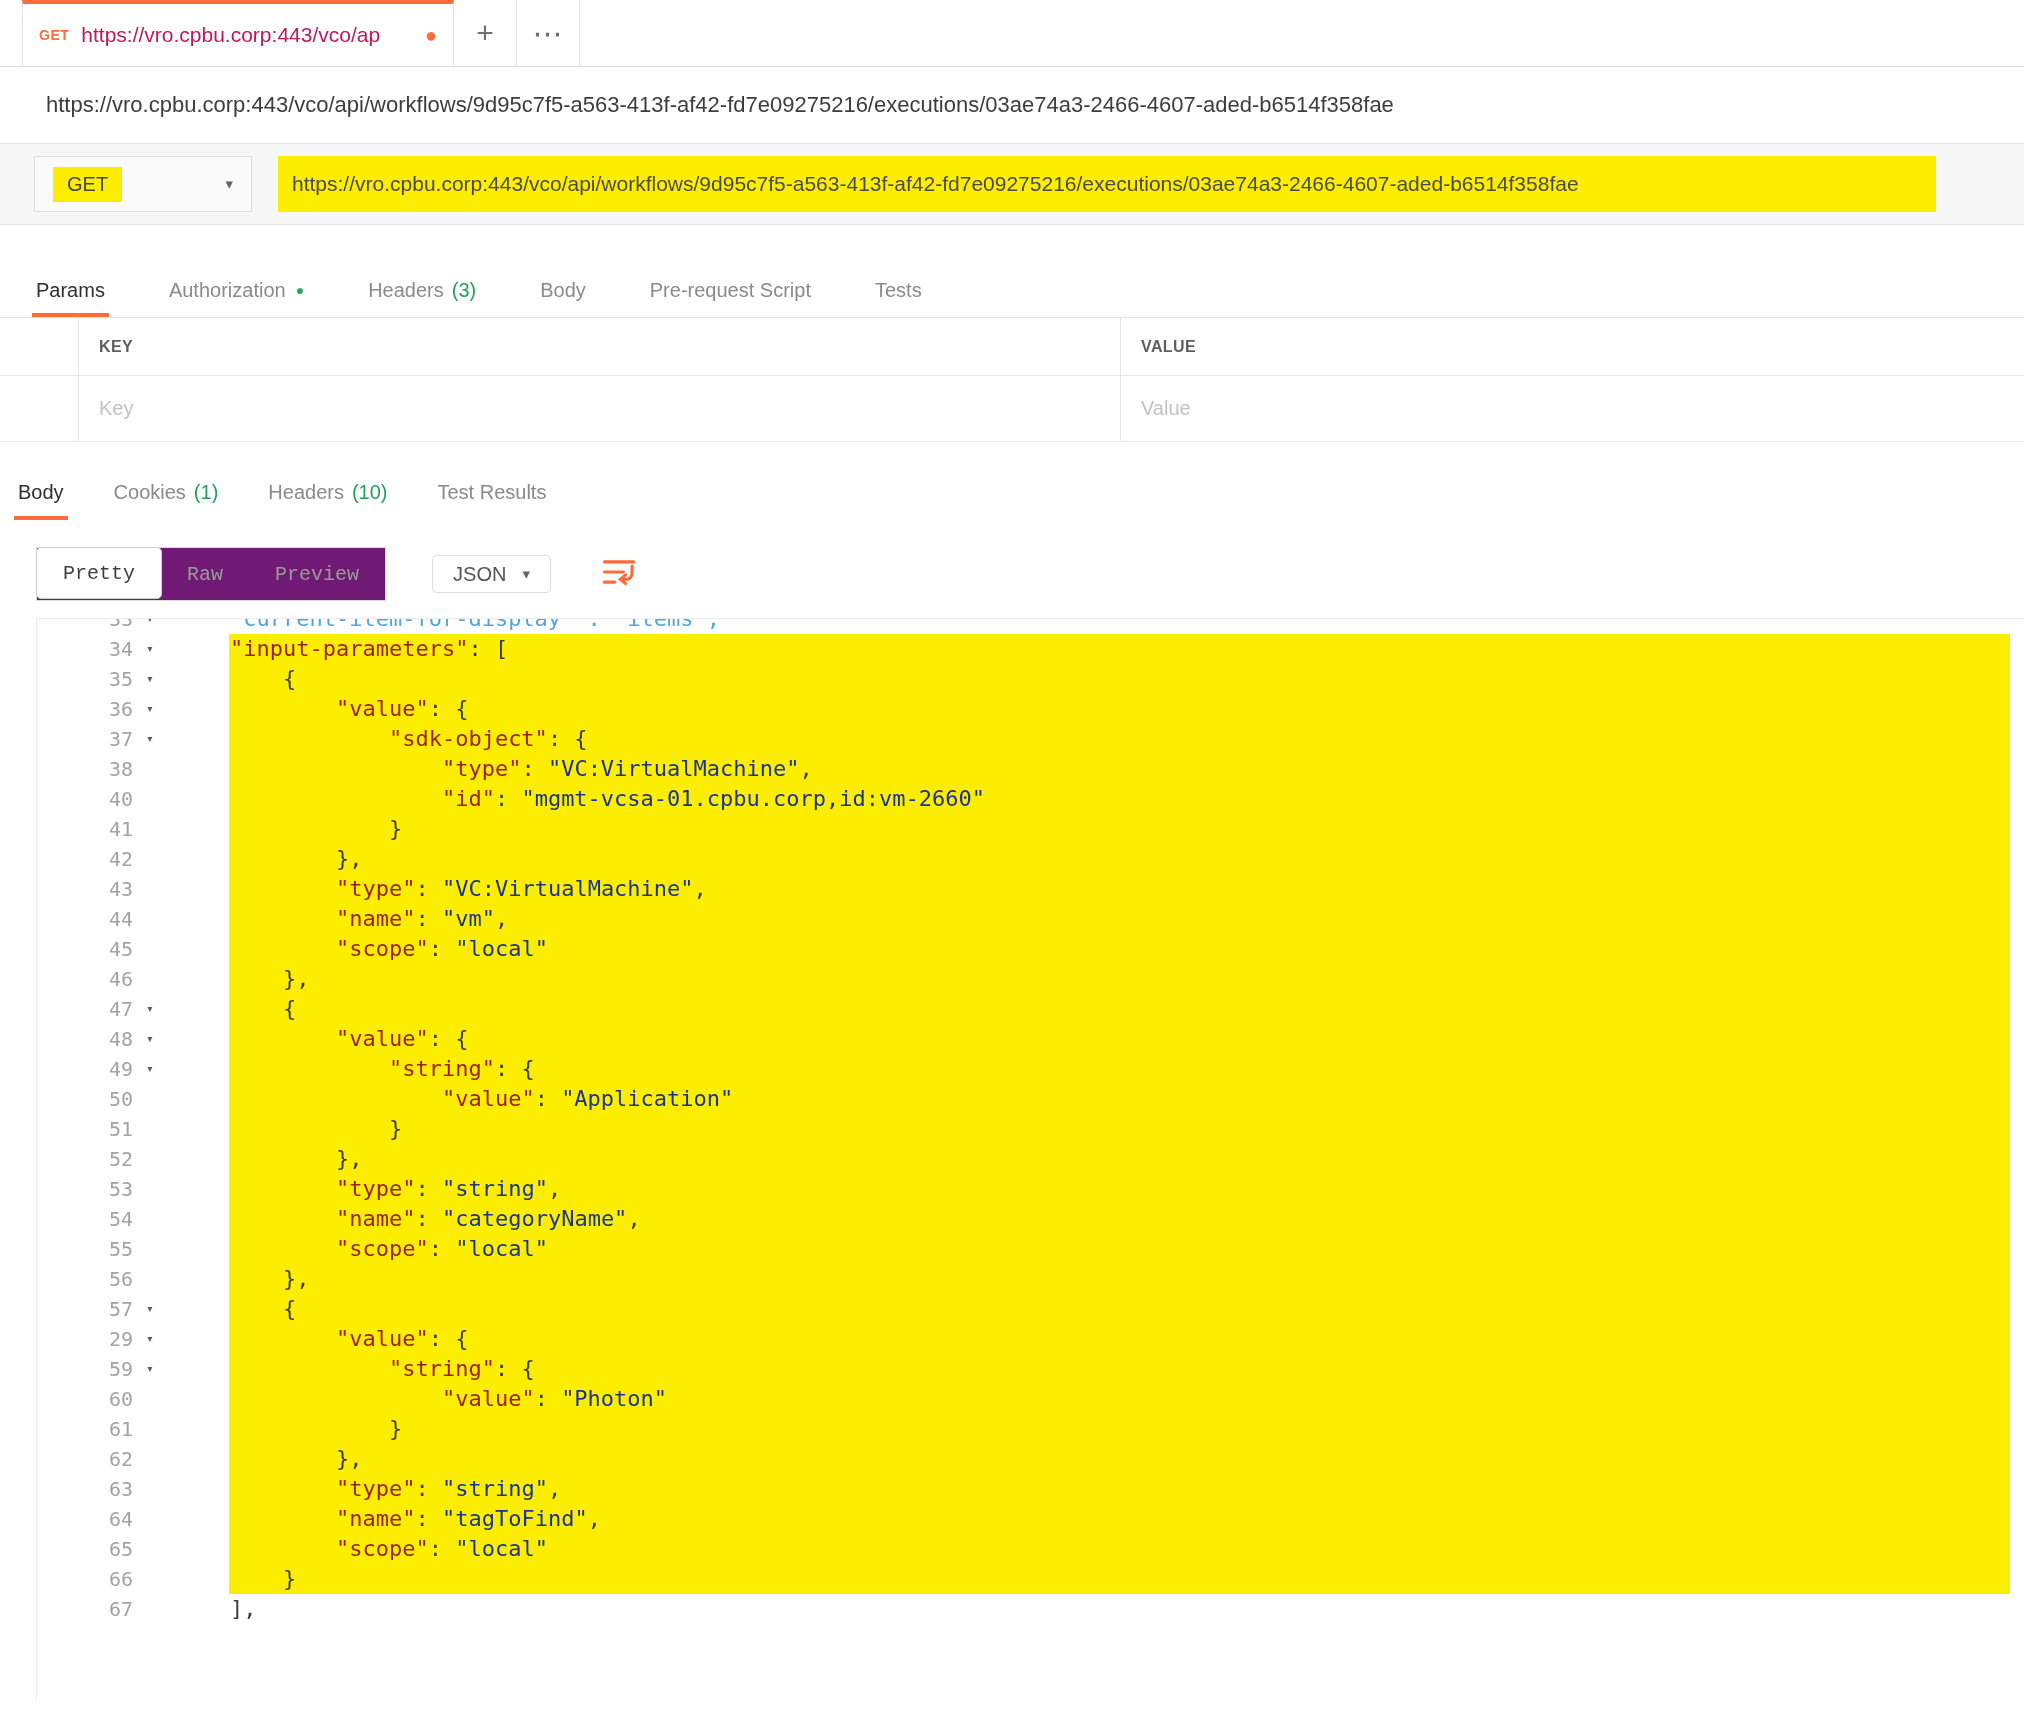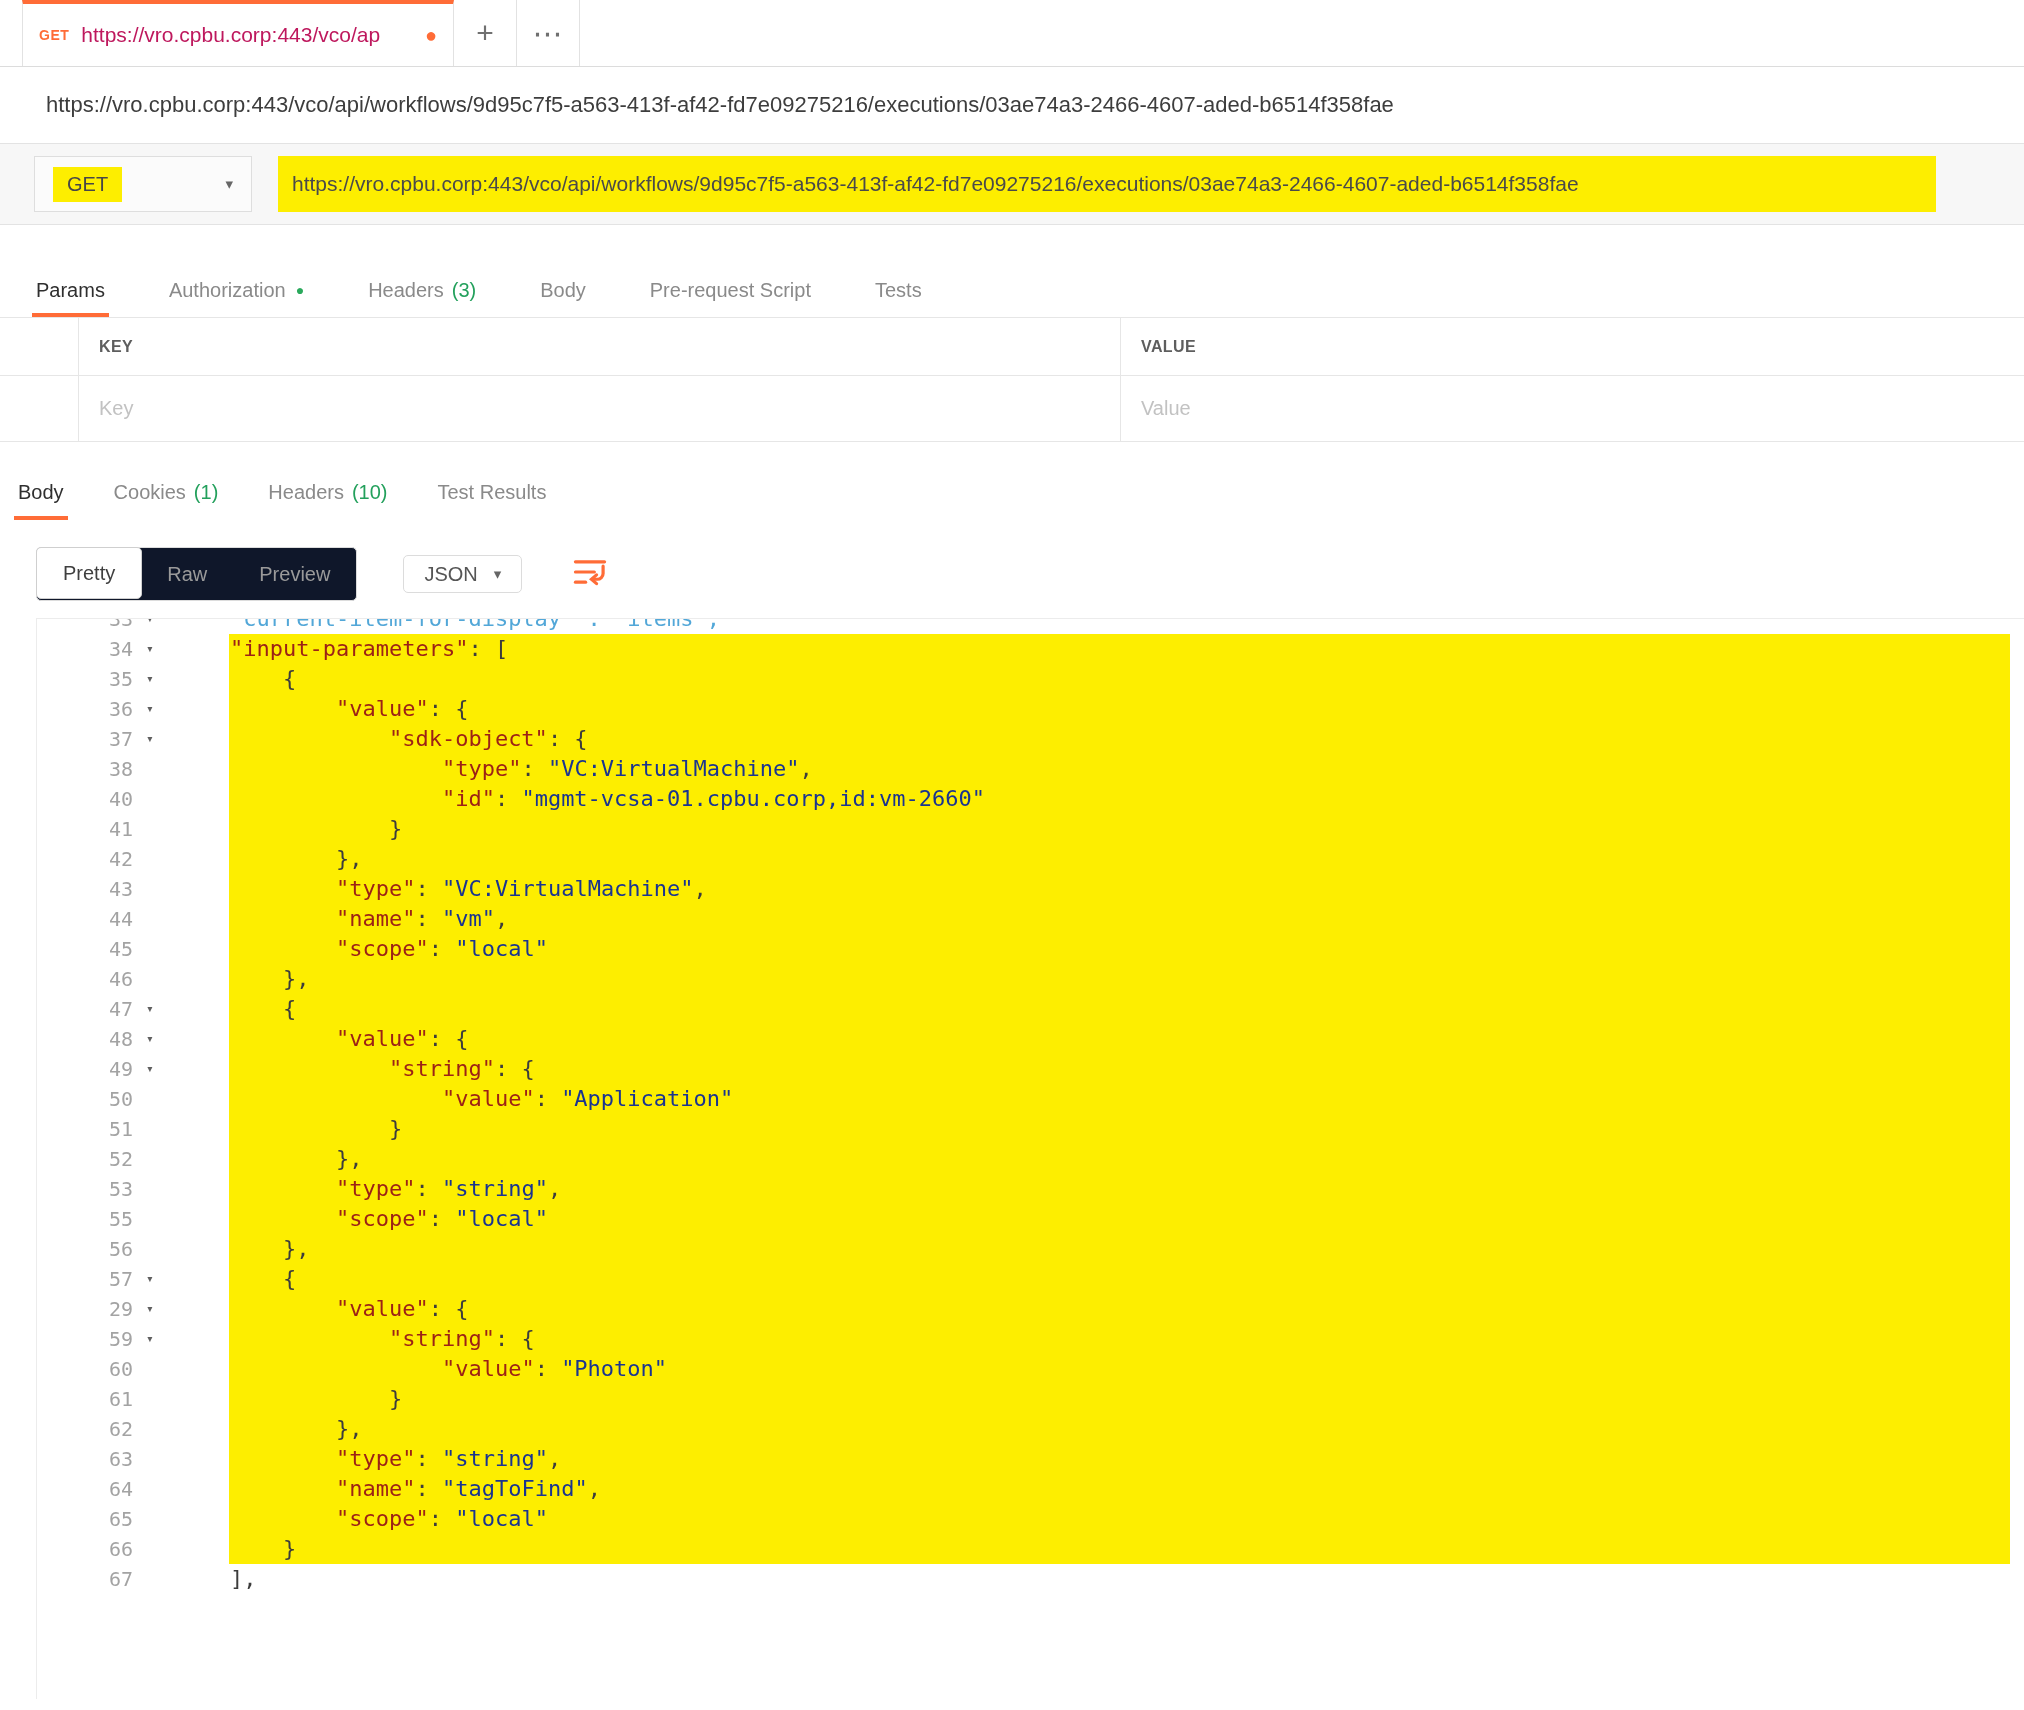--- a/index.html
+++ b/index.html
@@ -43,21 +43,21 @@
   .pcell-key{width:1042px;border-right:1px solid #e6e6e6;display:flex;align-items:center;padding-left:20px;box-sizing:border-box;}
   .pcell-value{flex:1;display:flex;align-items:center;padding-left:20px;}
   .phead{font-size:16px;font-weight:700;color:#5e5e5e;letter-spacing:.4px;}
   .pplaceholder{font-size:20px;color:#c2c2c2;}
 
   
   .resp-tabs{margin-top:22px;display:flex;gap:42px;padding-left:14px;height:56px;font-size:20px;color:#8a8a8a;}
 
   
   .resp-toolbar{margin-top:26px;margin-left:36px;display:flex;align-items:center;height:56px;}
-  .segmented{display:flex;border:1px solid #dcdcdc;border-radius:5px;background:#0f172a;}
+  .segmented{display:flex;border:1px solid #dcdcdc;border-radius:0;background:#701a75;font-family:Liberation Mono, monospace;}
   .seg{padding:0 26px;height:52px;display:flex;align-items:center;color:#9a9a9a;font-size:20px;cursor:pointer;box-sizing:border-box;}
   .seg.active{background:#fff;color:#3f3f3f;border:1px solid #cfcfcf;border-radius:5px;margin:-1px;}
   .json-select{margin-left:46px;border:1px solid #dcdcdc;border-radius:5px;background:#fff;height:38px;display:flex;align-items:center;gap:16px;padding:0 20px;font-size:20px;color:#555;cursor:pointer;box-sizing:border-box;}
   .wrap-btn{margin-left:50px;display:flex;align-items:center;cursor:pointer;}
 
   
   .code-panel{margin-top:16px;margin-left:36px;border-left:1px solid #ececec;border-top:1px solid #ececec;overflow:hidden;height:1080px;font-family:"DejaVu Sans Mono", monospace;font-size:22px;line-height:30px;}
   .cl{display:flex;position:relative;height:30px;}
   .cl.clip{margin-top:-15px;}
   .cl.hl::before{content:"";position:absolute;left:192px;right:14px;top:0;bottom:0;background:#fdee00;}
@@ -280,20 +280,25 @@
           <span class="ln">52</span>
           <span class="fold"></span>
           <span class="lc"><span class="tp">            },</span></span>
         </div>
         <div class="cl hl">
           <span class="ln">53</span>
           <span class="fold"></span>
           <span class="lc"><span class="tp">            </span><span class="tk">"type"</span><span class="tp">: </span><span class="ts">"string"</span><span class="tp">,</span></span>
         </div>
         <div class="cl hl">
+          <span class="ln">54</span>
+          <span class="fold"></span>
+          <span class="lc"><span class="tp">            </span><span class="tk">"name"</span><span class="tp">: </span><span class="ts">"categoryName"</span><span class="tp">,</span></span>
+        </div>
+        <div class="cl hl">
           <span class="ln">55</span>
           <span class="fold"></span>
           <span class="lc"><span class="tp">            </span><span class="tk">"scope"</span><span class="tp">: </span><span class="ts">"local"</span></span>
         </div>
         <div class="cl hl">
           <span class="ln">56</span>
           <span class="fold"></span>
           <span class="lc"><span class="tp">        },</span></span>
         </div>
         <div class="cl hl">

